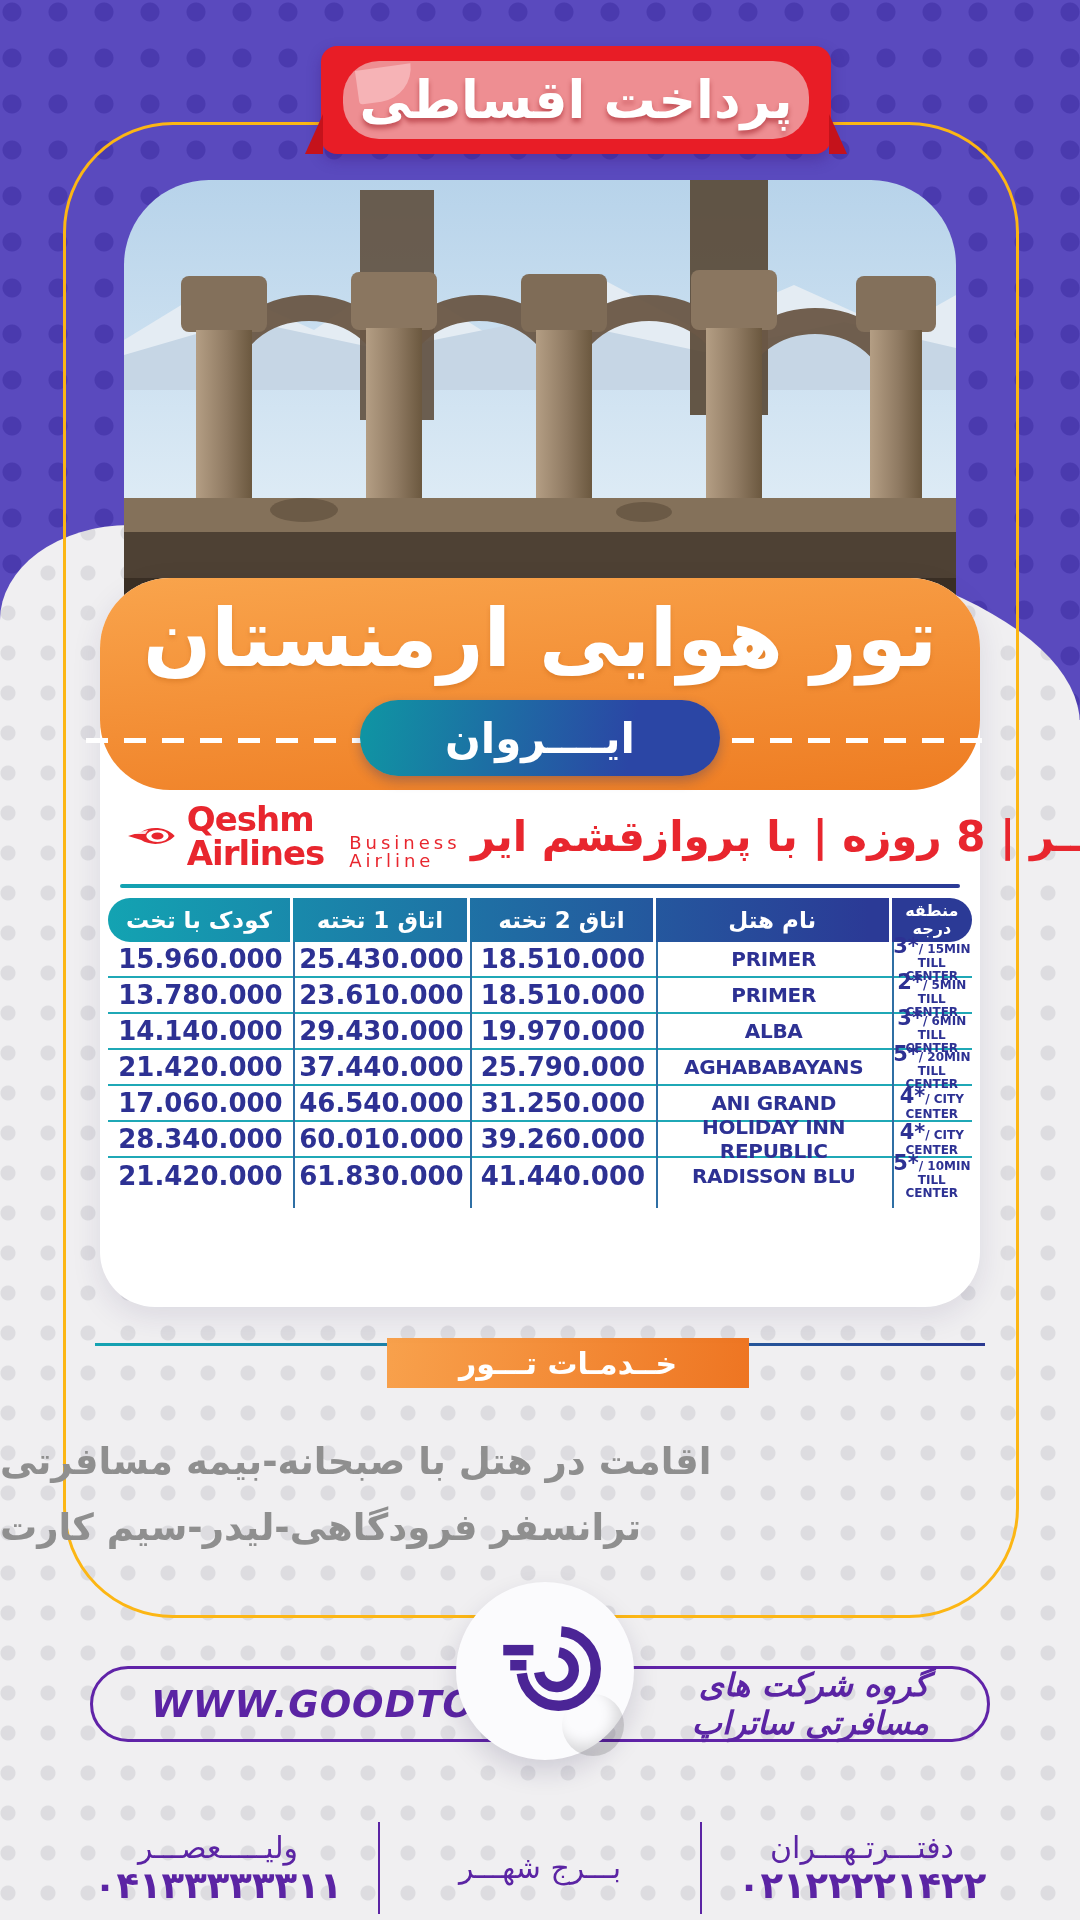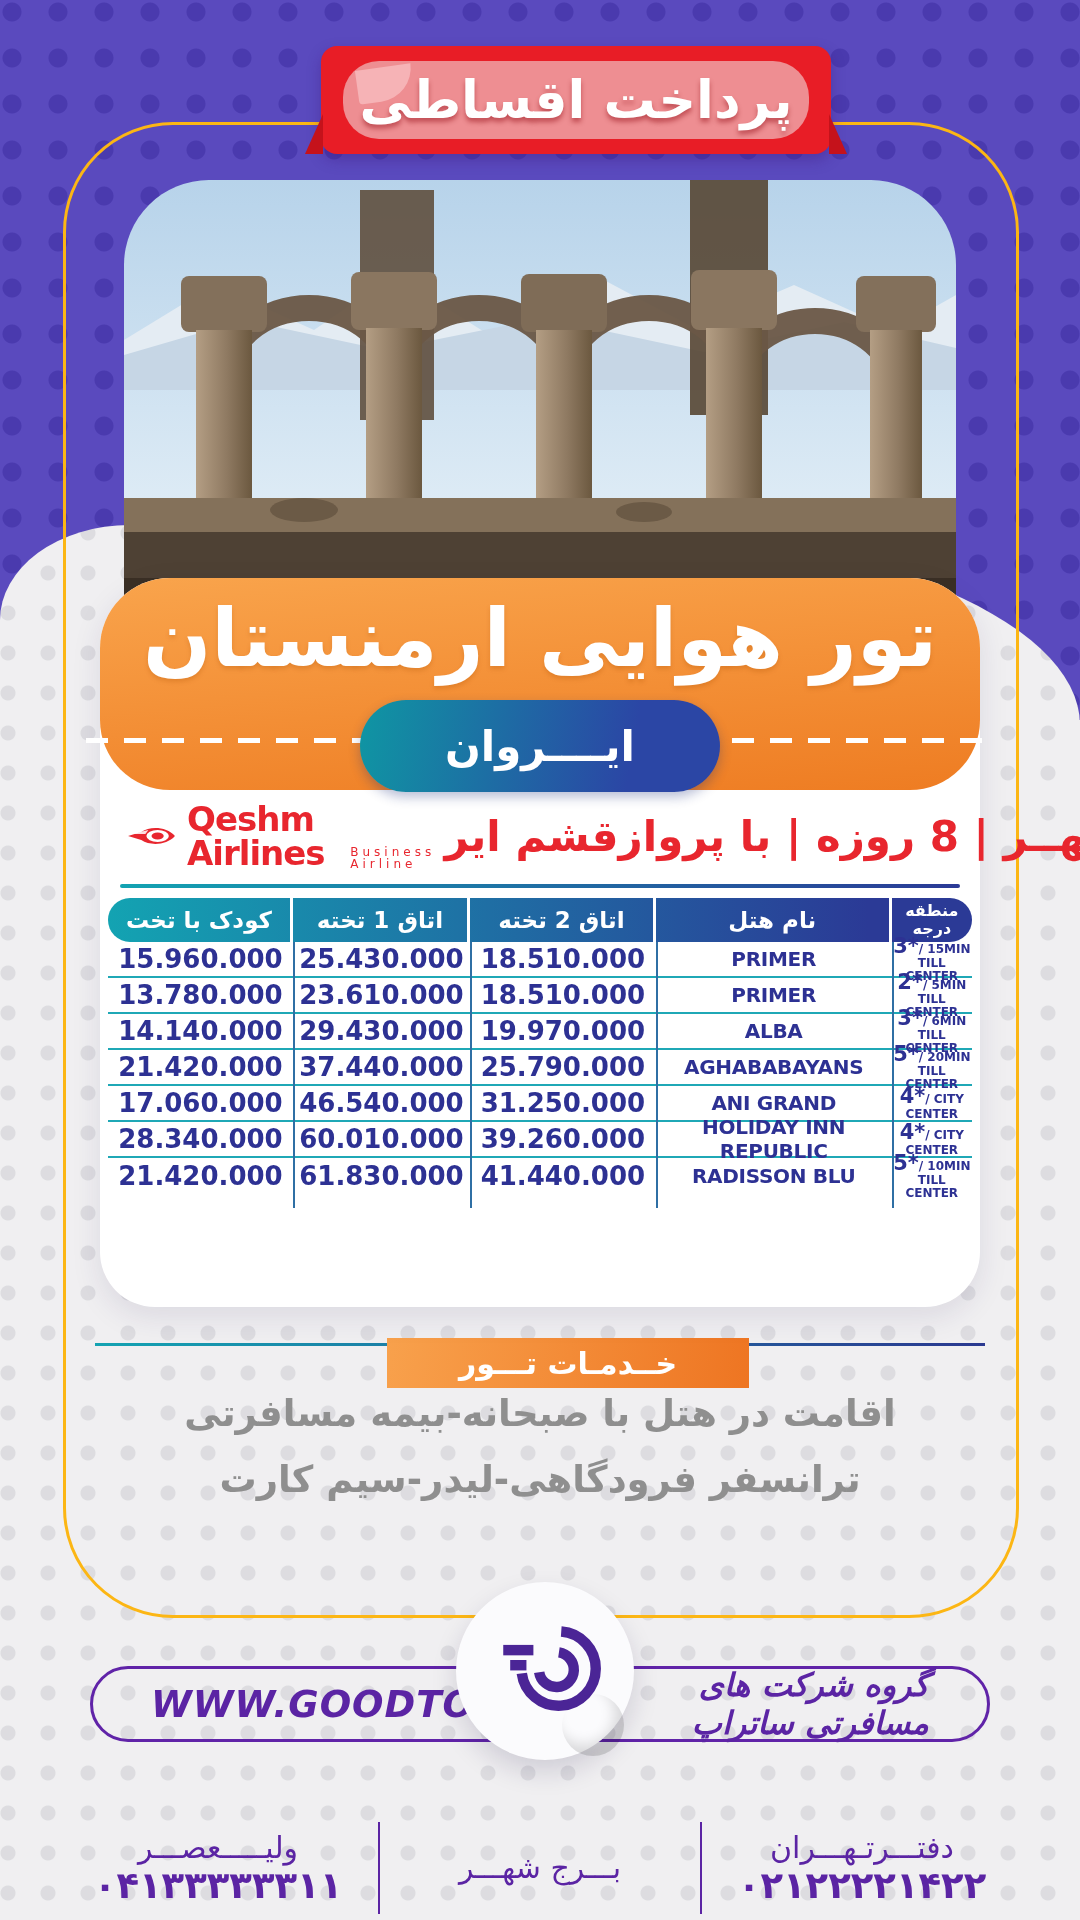--- a/index.html
+++ b/index.html
@@ -49,34 +49,34 @@
 
   
   .banner { position:absolute; left:100px; top:578px; width:880px; height:212px;
             background:linear-gradient(175deg,#f9a44c 0%,#ee7c22 100%);
             border-radius:70px; z-index:5; }
   .banner-title { position:absolute; top:14px; left:0; right:0; text-align:center;
                   color:#fff; font-size:80px; font-weight:bold; direction:rtl;
                   text-shadow:0 3px 4px rgba(170,80,0,.25); }
   .dash-line { position:absolute; left:86px; right:86px; top:738px; height:5px; z-index:5;
                background:repeating-linear-gradient(90deg,#ffffff 0 22px,transparent 22px 38px); }
-  .dest-pill { position:absolute; left:360px; top:700px; width:360px; height:92px; z-index:6;
+  .dest-pill { position:absolute; left:360px; top:700px; width:360px; height:76px; z-index:6;
                border-radius:46px; background:linear-gradient(100deg,#0f96a3 0%,#2b46a5 75%);
                display:flex; align-items:center; justify-content:center;
                box-shadow:0 5px 12px rgba(20,40,120,.30); }
   .dest-pill span { color:#fff; font-size:42px; font-weight:bold; direction:rtl; }
 
   
   .flight-row { position:absolute; left:126px; right:116px; top:800px; height:72px; z-index:6;
                 display:flex; align-items:center; justify-content:space-between; }
   .qeshm { display:flex; align-items:center; gap:10px; }
   .qeshm svg { width:86px; height:52px; }
   .qeshm-txt { display:flex; flex-direction:row; line-height:1; }
   .qeshm-name { color:#e8262e; font-size:34px; font-weight:bold; letter-spacing:-1px; }
-  .qeshm-tag  { color:#e8262e; font-size:12px; letter-spacing:4px; align-self:flex-end; margin-top:0; }
+  .qeshm-tag  { color:#e8262e; font-size:18px; letter-spacing:4px; align-self:flex-end; margin-top:0; }
   .flight-info { color:#e8262e; font-size:42px; font-weight:bold; direction:rtl; white-space:nowrap; }
 
   
   .table-topline { position:absolute; left:120px; right:120px; top:884px; height:4px; z-index:6;
                    background:linear-gradient(90deg,#13a3b2,#2b3a96); border-radius:2px; }
   .htable { position:absolute; left:108px; top:898px; width:864px; z-index:6; direction:ltr; }
   .thead { display:flex; height:44px; border-radius:22px; overflow:hidden;
            background:linear-gradient(90deg,#13a3b2 0%,#2b3a96 88%); }
   .thead .hc { display:flex; flex-direction:column; align-items:center; justify-content:center;
                color:#fff; font-weight:bold; font-size:23px; border-right:3px solid #fff; direction:rtl; }
@@ -96,22 +96,22 @@
   .vline { position:absolute; top:0; bottom:-14px; width:2px; background:#2f6fa4; }
   .v1{left:21.4%;} .v2{left:41.9%;} .v3{left:63.4%;} .v4{left:90.7%;}
 
   
   .svc-line { position:absolute; left:95px; right:95px; top:1343px; height:3px; z-index:2;
               background:linear-gradient(90deg,#14a3b2,#2b3990); }
   .svc-box { position:absolute; left:387px; top:1338px; width:362px; height:50px; z-index:3;
              background:linear-gradient(100deg,#f8a14c,#ee7522);
              display:flex; align-items:center; justify-content:center; }
   .svc-box span { color:#fff; font-size:30px; font-weight:bold; direction:rtl; }
-  .svc-text { position:absolute; left:0; right:0; text-align:center; color:#8f8f8f;
-              font-size:37px; font-weight:bold; direction:rtl; }
+  .svc-text { position:absolute; left:0; right:0; text-align:left; color:#8f8f8f;
+              font-size:37px; font-weight:bold; direction:rtl;margin-top:48px; }
   .svc-t1 { top:1392px; } .svc-t2 { top:1458px; }
 
   
   .logo-circle { position:absolute; left:456px; top:1582px; width:178px; height:178px; z-index:5;
                  background:#fbfbfd; border-radius:50%;
                  box-shadow:0 12px 26px rgba(30,20,70,.15); display:flex; align-items:center; justify-content:center; }
   .logo-circle:after { content:""; position:absolute; right:10px; bottom:4px; width:62px; height:62px;
                  border-radius:50%; box-shadow:inset -9px -11px 14px rgba(0,0,0,.14); }
   .logo-circle svg { width:116px; height:116px; }
   .web-capsule { position:absolute; left:90px; right:90px; top:1666px; height:76px; z-index:4;

